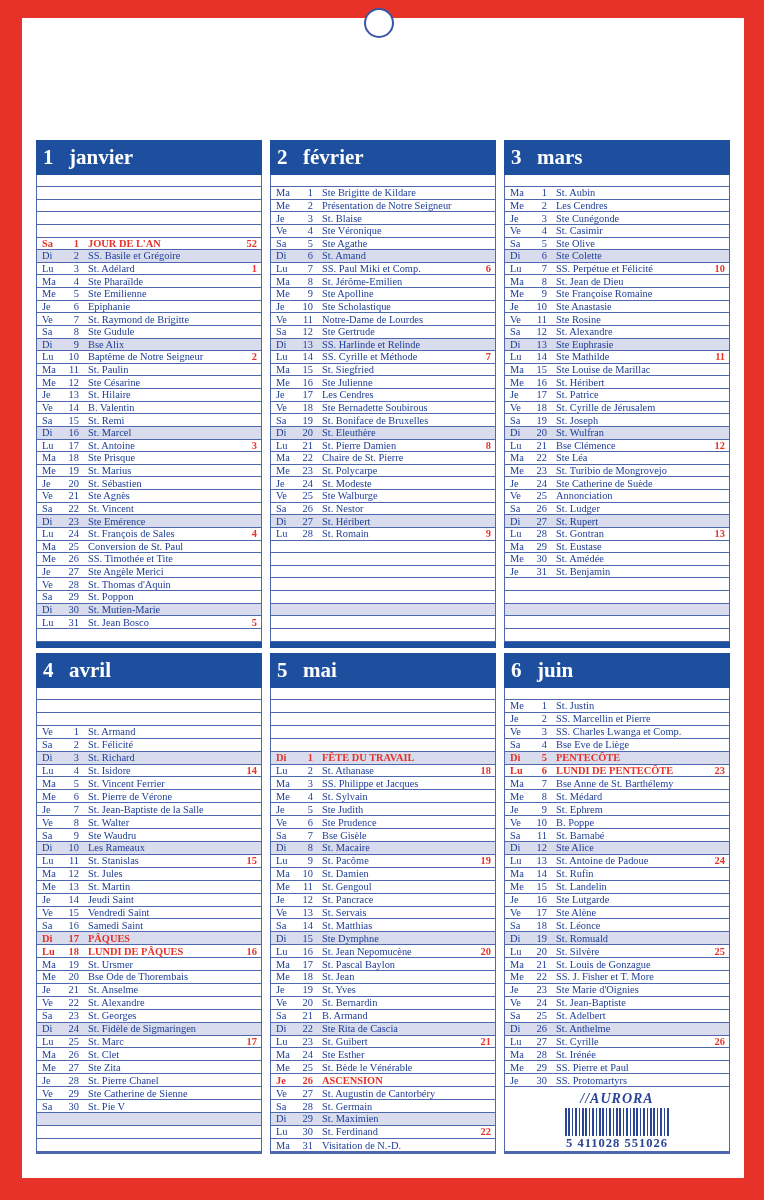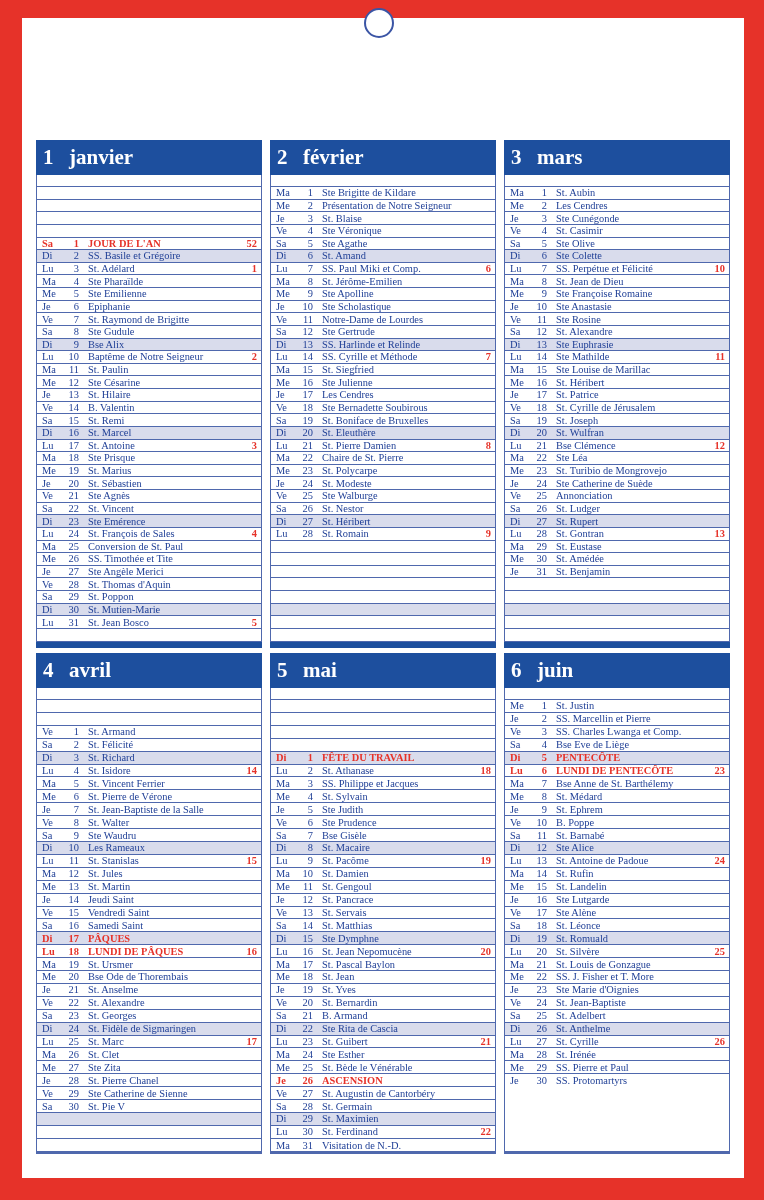--- a/index.html
+++ b/index.html
@@ -1059,16 +1059,22 @@
         <div class="r" style="height: 12.91px;">
           <span class="dow">Me</span>
           <span class="num">29</span>
           <span class="saint">SS. Pierre et Paul</span>
         </div>
         <div class="r" style="height: 12.91px;">
           <span class="dow">Je</span>
           <span class="num">30</span>
           <span class="saint">SS. Protomartyrs</span>
         </div>
+        <div class="bcwrap">
+          <div class="brand">//AURORA</div>
+          <div class="bars">
+            <div class="bcnum">5 411028 551026</div>
+          </div>
+        </div>
       </div>
       <div class="endbar-bottom"></div>
     </div>
   </div>
 
 </body></html>

